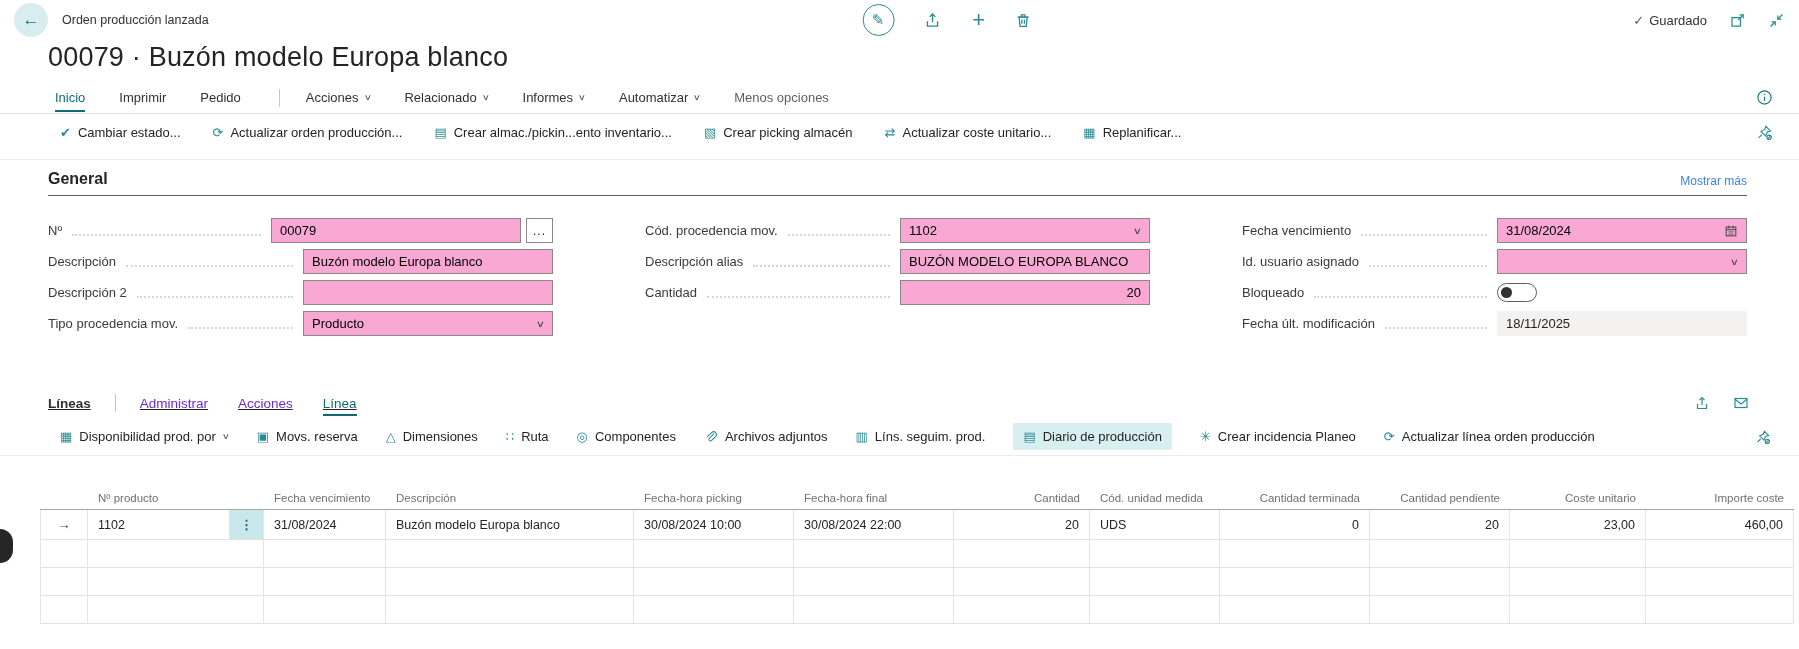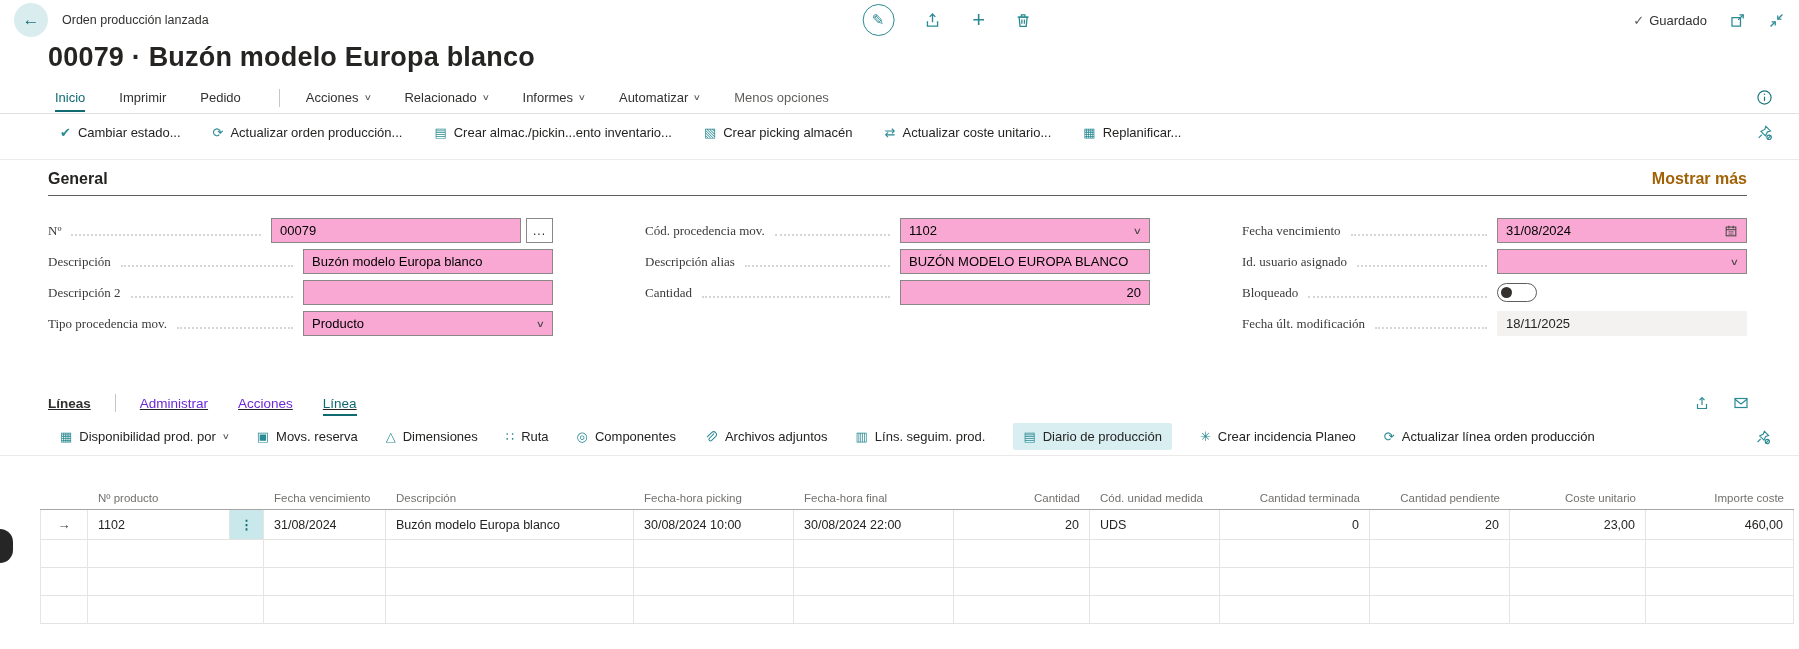--- a/index.html
+++ b/index.html
@@ -14,21 +14,21 @@
   .center-icons { position:absolute; left:50%; top:0; height:40px; transform:translateX(-22%);
     display:flex; align-items:center; gap:30px; }
   .edit-circle { width:32px; height:32px; border-radius:50%; border:1px solid #2b8a93; color:#2b8a93;
     display:flex; align-items:center; justify-content:center; font-size:15px; }
   .hicon { color:#2b8a93; font-size:18px; font-weight:400; display:flex; align-items:center; }
   .right-status { margin-left:auto; display:flex; align-items:center; gap:22px; }
   .saved { display:flex; align-items:center; gap:5px; font-size:13px; color:#323130; }
   .saved .chk { color:#5c5a58; font-size:13px; }
 
   
-  .page-title { padding:2px 0 0 48px; font-size:27px; font-weight:700; color:#252423; letter-spacing:.2px; }
+  .page-title { padding:2px 0 0 48px; font-size:27px; font-weight:400; color:#252423; letter-spacing:.2px; }
 
   
   .menubar { display:flex; align-items:center; height:32px; margin-top:9px; padding:0 26px 0 55px;
     border-bottom:1px solid #e1dfdd; font-size:13px; }
   .mtab { padding:6px 0 7px; margin-right:34px; color:#323130; cursor:pointer; }
   .mtab.active { color:#0f6a72; border-bottom:2px solid #0f6a72; padding-bottom:5px; }
   .mdivider { width:1px; height:18px; background:#c8c6c4; margin:0 26px 0 4px; }
   .mdrop { display:flex; align-items:center; gap:6px; margin-right:34px; color:#323130; cursor:pointer; }
   .chev { font-size:8px; color:#605e5c; transform:scaleX(1.4); }
   .more-opts { color:#605e5c; cursor:pointer; }
@@ -41,24 +41,24 @@
   .cmd .clabel { color:#252423; }
   .cmd.highlight { background:#d8eef0; padding:6px 10px; border-radius:2px; }
   .bar-right { margin-left:auto; display:flex; align-items:center; }
 
   
   .section-sep { border-top:1px solid #edebe9; margin-top:9px; }
   .general { padding:0 52px 0 48px; }
   .sec-head { display:flex; justify-content:space-between; align-items:flex-end;
     padding:10px 0 7px; border-bottom:1px solid #5f5d5b; }
   .sec-title { font-size:16px; font-weight:700; color:#252423; }
-  .show-more { font-size:16px; color:#a16207; cursor:pointer;font-weight:bold; }
+  .show-more { font-size:12px; color:#3b82f6; cursor:pointer; }
   .fields-grid { display:grid; grid-template-columns:1fr 1fr 1fr; column-gap:92px; padding-top:22px; }
   .frow { display:flex; align-items:center; height:25px; margin-bottom:6px; font-size:13px; }
-  .flabel { color:#3b3a39; white-space:nowrap;font-family:Liberation Serif, serif; }
+  .flabel { color:#3b3a39; white-space:nowrap; }
   .leader { flex:1; border-bottom:2px dotted #d8d6d4; margin:0 10px; transform:translateY(4px); min-width:14px; }
   .input { width:250px; height:25px; border:1px solid #8a8886; background:#f9a8d4; display:flex;
     align-items:center; padding:0 8px; font-size:13px; color:#000; flex:none; }
   .input.num { justify-content:flex-end; }
   .input.readonly { background:#f3f2f1; border-color:#f3f2f1; color:#252423; }
   .input .grow { flex:1; overflow:hidden; white-space:nowrap; }
   .input .in-icn { color:#484644; font-size:9px; margin-left:6px; }
   .assist-btn { width:27px; height:25px; border:1px solid #8a8886; margin-left:5px; display:flex;
     align-items:center; justify-content:center; font-size:12px; letter-spacing:1px; color:#252423;
     cursor:pointer; flex:none; }

